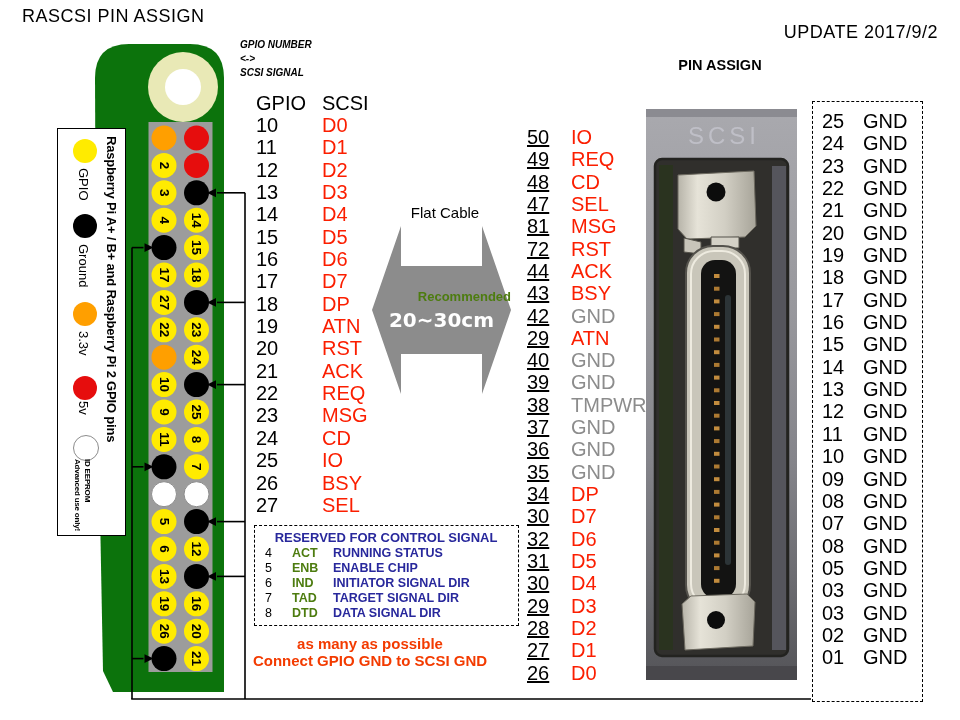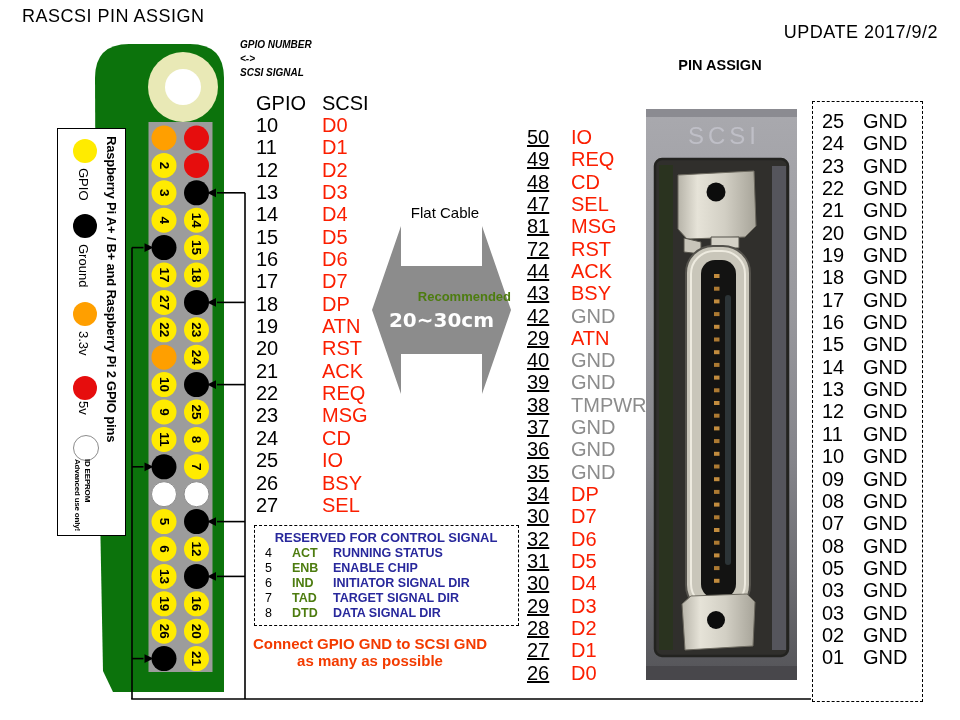--- a/index.html
+++ b/index.html
@@ -370,17 +370,17 @@
         <span class="ds">TARGET SIGNAL DIR</span>
       </div>
       <div class="res-row">
         <span class="num">8</span>
         <span class="nm">DTD</span>
         <span class="ds">DATA SIGNAL DIR</span>
       </div>
     </div>
 
   <div class="abs" id="gnd-note">
+    <div>as many as possible</div>
     <div>Connect GPIO GND to SCSI GND</div>
-    <div>as many as possible</div>
   </div>
 
 </div>
 
 </body></html>

